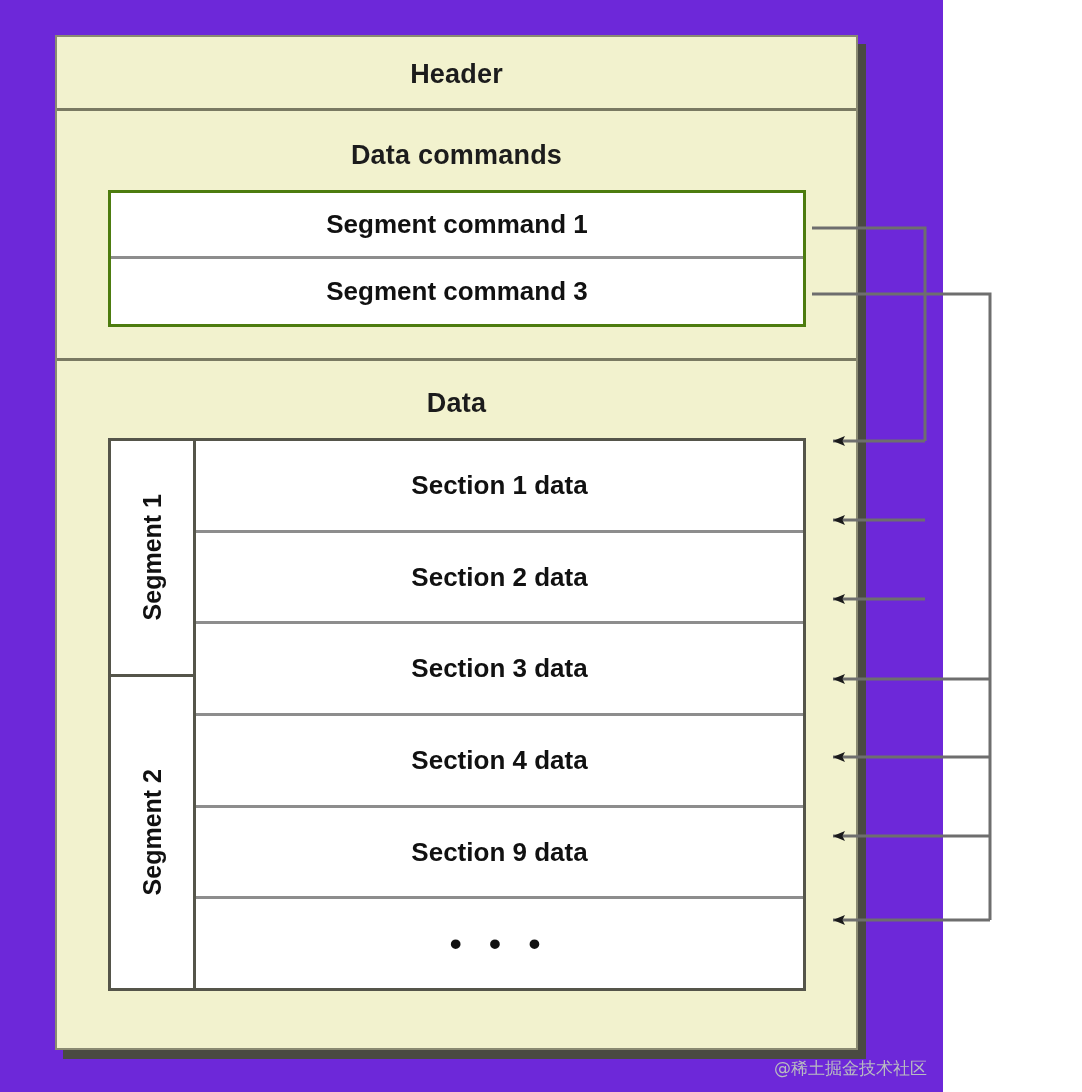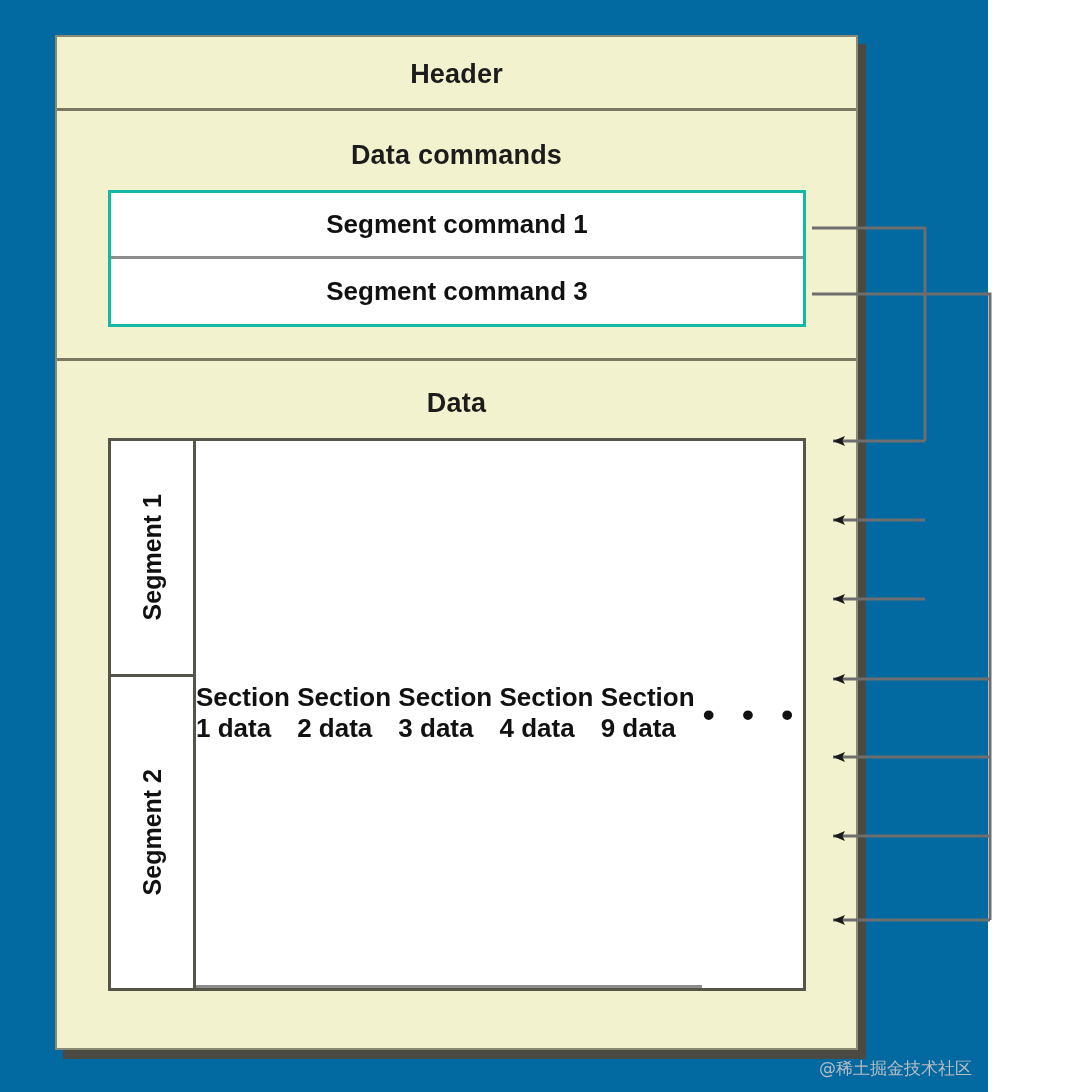--- a/index.html
+++ b/index.html
@@ -1,18 +1,18 @@
 <!DOCTYPE html>
 <html><head>
 <meta charset="utf-8">
 <style>
   html,body{margin:0;padding:0;background:#ffffff;}
   body{width:1082px;height:1092px;font-family:"Liberation Sans",sans-serif;overflow:hidden;}
 
-  #stage{position:relative;width:943px;height:1092px;background:#0369a1;padding-left:45px;}
+  #stage{position:relative;width:943px;height:1092px;background:#6d28d9;}
 
   
   .file-shadow{
     position:absolute;left:63px;top:44px;width:803px;height:1015px;
     background:#4a4a42;
   }
   .file-box{
     position:absolute;left:55px;top:35px;width:803px;height:1015px;
     background:#f2f2ce;
     border:2px solid #8a8a72;
@@ -32,21 +32,21 @@
     font-size:27px;font-weight:bold;color:#1c1c1c;
     letter-spacing:.2px;
   }
   .band-title.header{top:22px;}
   .band-title.loadcmd{top:103px;}
   .band-title.data{top:351px;}
 
   
   .lc-table{
     position:absolute;left:51px;top:153px;width:698px;height:137px;
-    background:#ffffff;border:3px solid #14b8a6;box-sizing:border-box;
+    background:#ffffff;border:3px solid #4d7c0f;box-sizing:border-box;
   }
   .lc-row{
     height:50%;box-sizing:border-box;
     display:flex;align-items:center;justify-content:center;
     font-size:26px;color:#111111;font-weight:bold;
   }
   .lc-row.top{border-bottom:3px solid #8d8d8d;}
 
   
   .data-table{
@@ -61,21 +61,21 @@
   .seg-cell{
     display:flex;align-items:center;justify-content:center;
     box-sizing:border-box;overflow:hidden;
   }
   .seg-cell.seg1{flex:3 0 0;border-bottom:3px solid #55554a;}
   .seg-cell.seg2{flex:4 0 0;}
   .seg-label{
     writing-mode:vertical-rl;transform:rotate(180deg);
     font-size:25px;font-weight:bold;color:#111111;white-space:nowrap;
   }
-  .sec-col{flex:1 1 auto;display:flex;flex-direction:row;border-radius:24px;}
+  .sec-col{flex:1 1 auto;display:flex;flex-direction:column;border-radius:24px;}
   .sec-row{
     flex:1 1 0;display:flex;align-items:center;justify-content:center;
     font-size:26px;font-weight:bold;color:#111111;box-sizing:border-box;
     border-bottom:3px solid #8d8d8d;
   }
   .sec-row:last-child{border-bottom:none;}
   .sec-row.ellipsis{font-size:34px;letter-spacing:9px;}
 
   
   #wires{position:absolute;left:0;top:0;width:1082px;height:1092px;pointer-events:none;}

